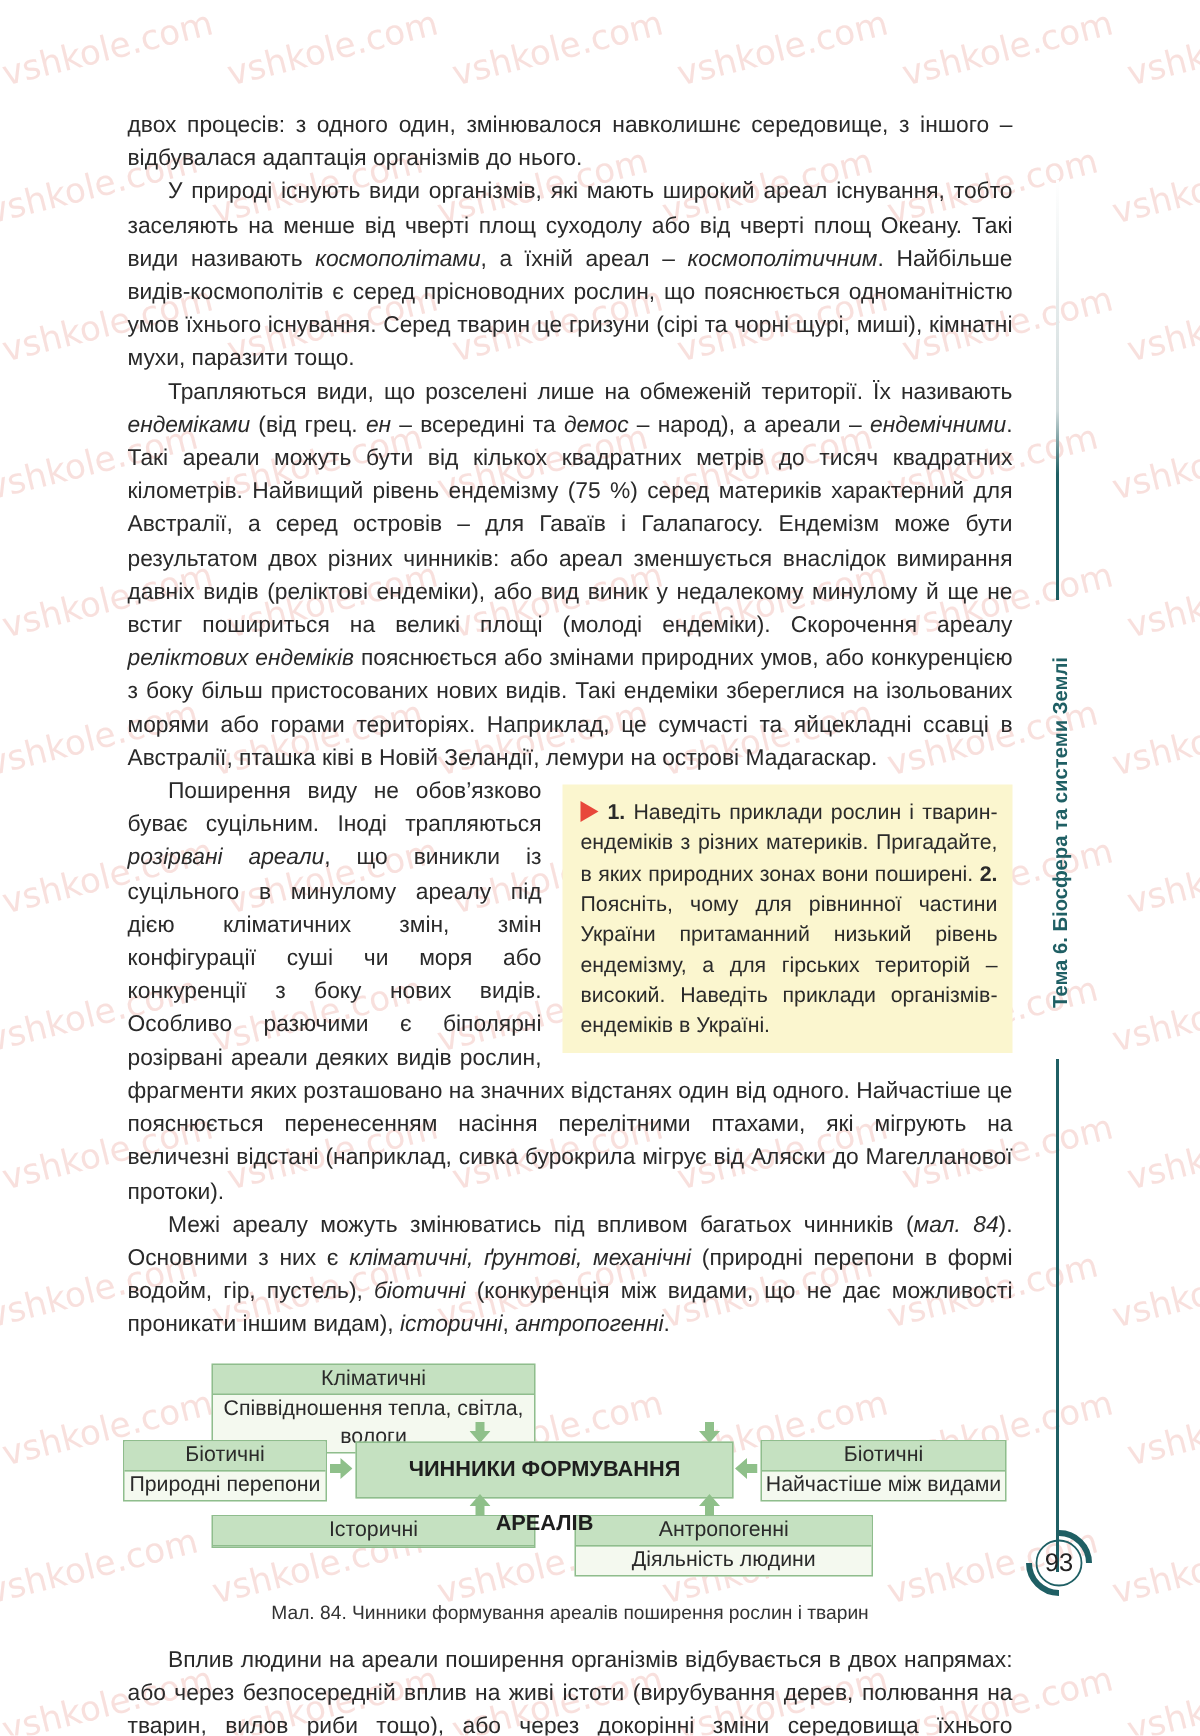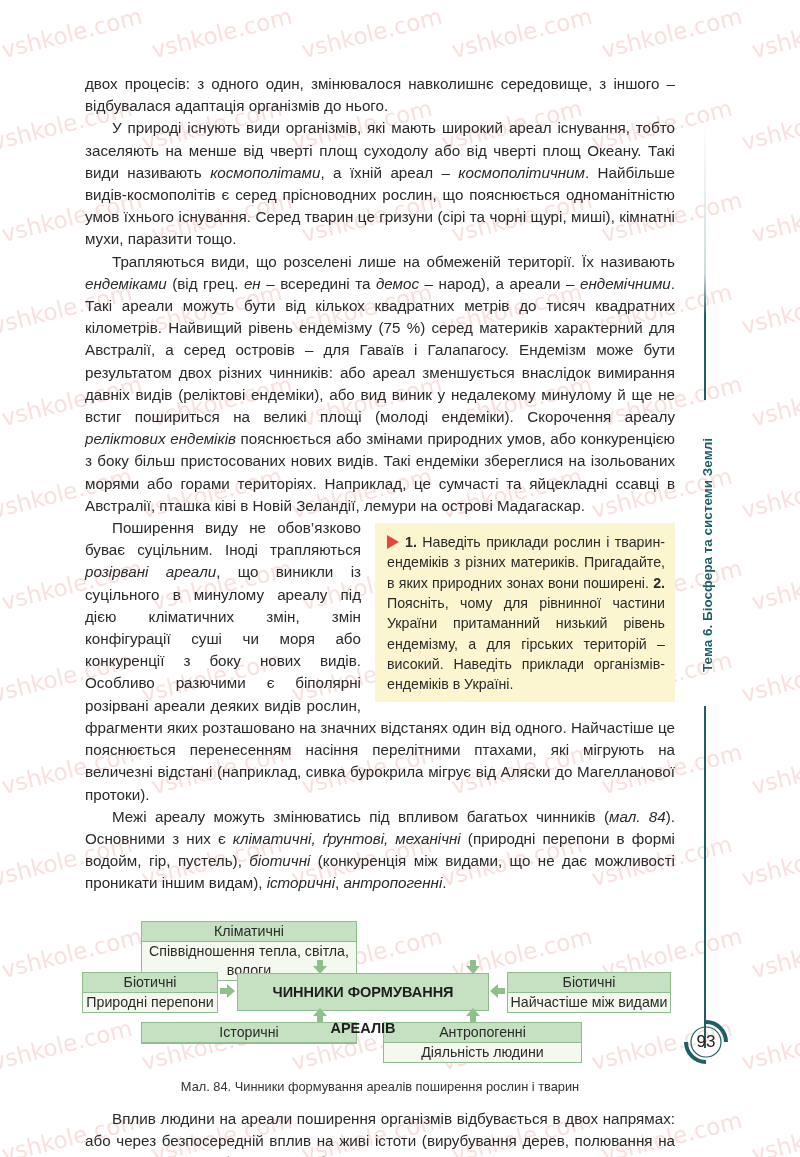--- a/index.html
+++ b/index.html
@@ -13,21 +13,21 @@
   p.ind { text-indent:27px; }
   i { font-style:italic; }
   .wrap { position:relative; }
   .task { float:right; width:278px; margin:6px 0 4px 14px; background:#fbf6cf;
           padding:9px 10px 8px 12px; font-size:14.2px; line-height:20.3px; text-align:justify;
           color:#2a2a2a; }
   .task .tri { display:inline-block; width:0; height:0; border-top:7px solid transparent;
                border-bottom:7px solid transparent; border-left:12px solid #e8473b;
                vertical-align:-2px; margin-right:6px; }
   .task b { font-weight:bold; }
-  .diagram { position:relative; height:150px; margin-top:24px; }
+  .diagram { position:relative; height:150px; margin-top:12px; }
   .box { position:absolute; border:1px solid #8fbd8d; background:#f4f9ef; text-align:center;
          font-size:14.2px; color:#2a2a2a; }
   .box .h { background:#c5e1c1; border-bottom:1px solid #8fbd8d; line-height:19px; }
   .box .d { line-height:19px; }
   .center { position:absolute; left:152px; top:54px; width:250px; height:36px; background:#c5e1c1;
             border:1px solid #8fbd8d; text-align:center; line-height:36px; font-weight:bold;
             font-size:14.5px; color:#1e1e1e; }
   .arrow { position:absolute; }
   .caption { text-align:center; font-size:12.8px; margin:10px 0 14px 0; color:#333; }
   .side-line-top { position:absolute; left:704px; top:120px; width:2px; height:280px;

